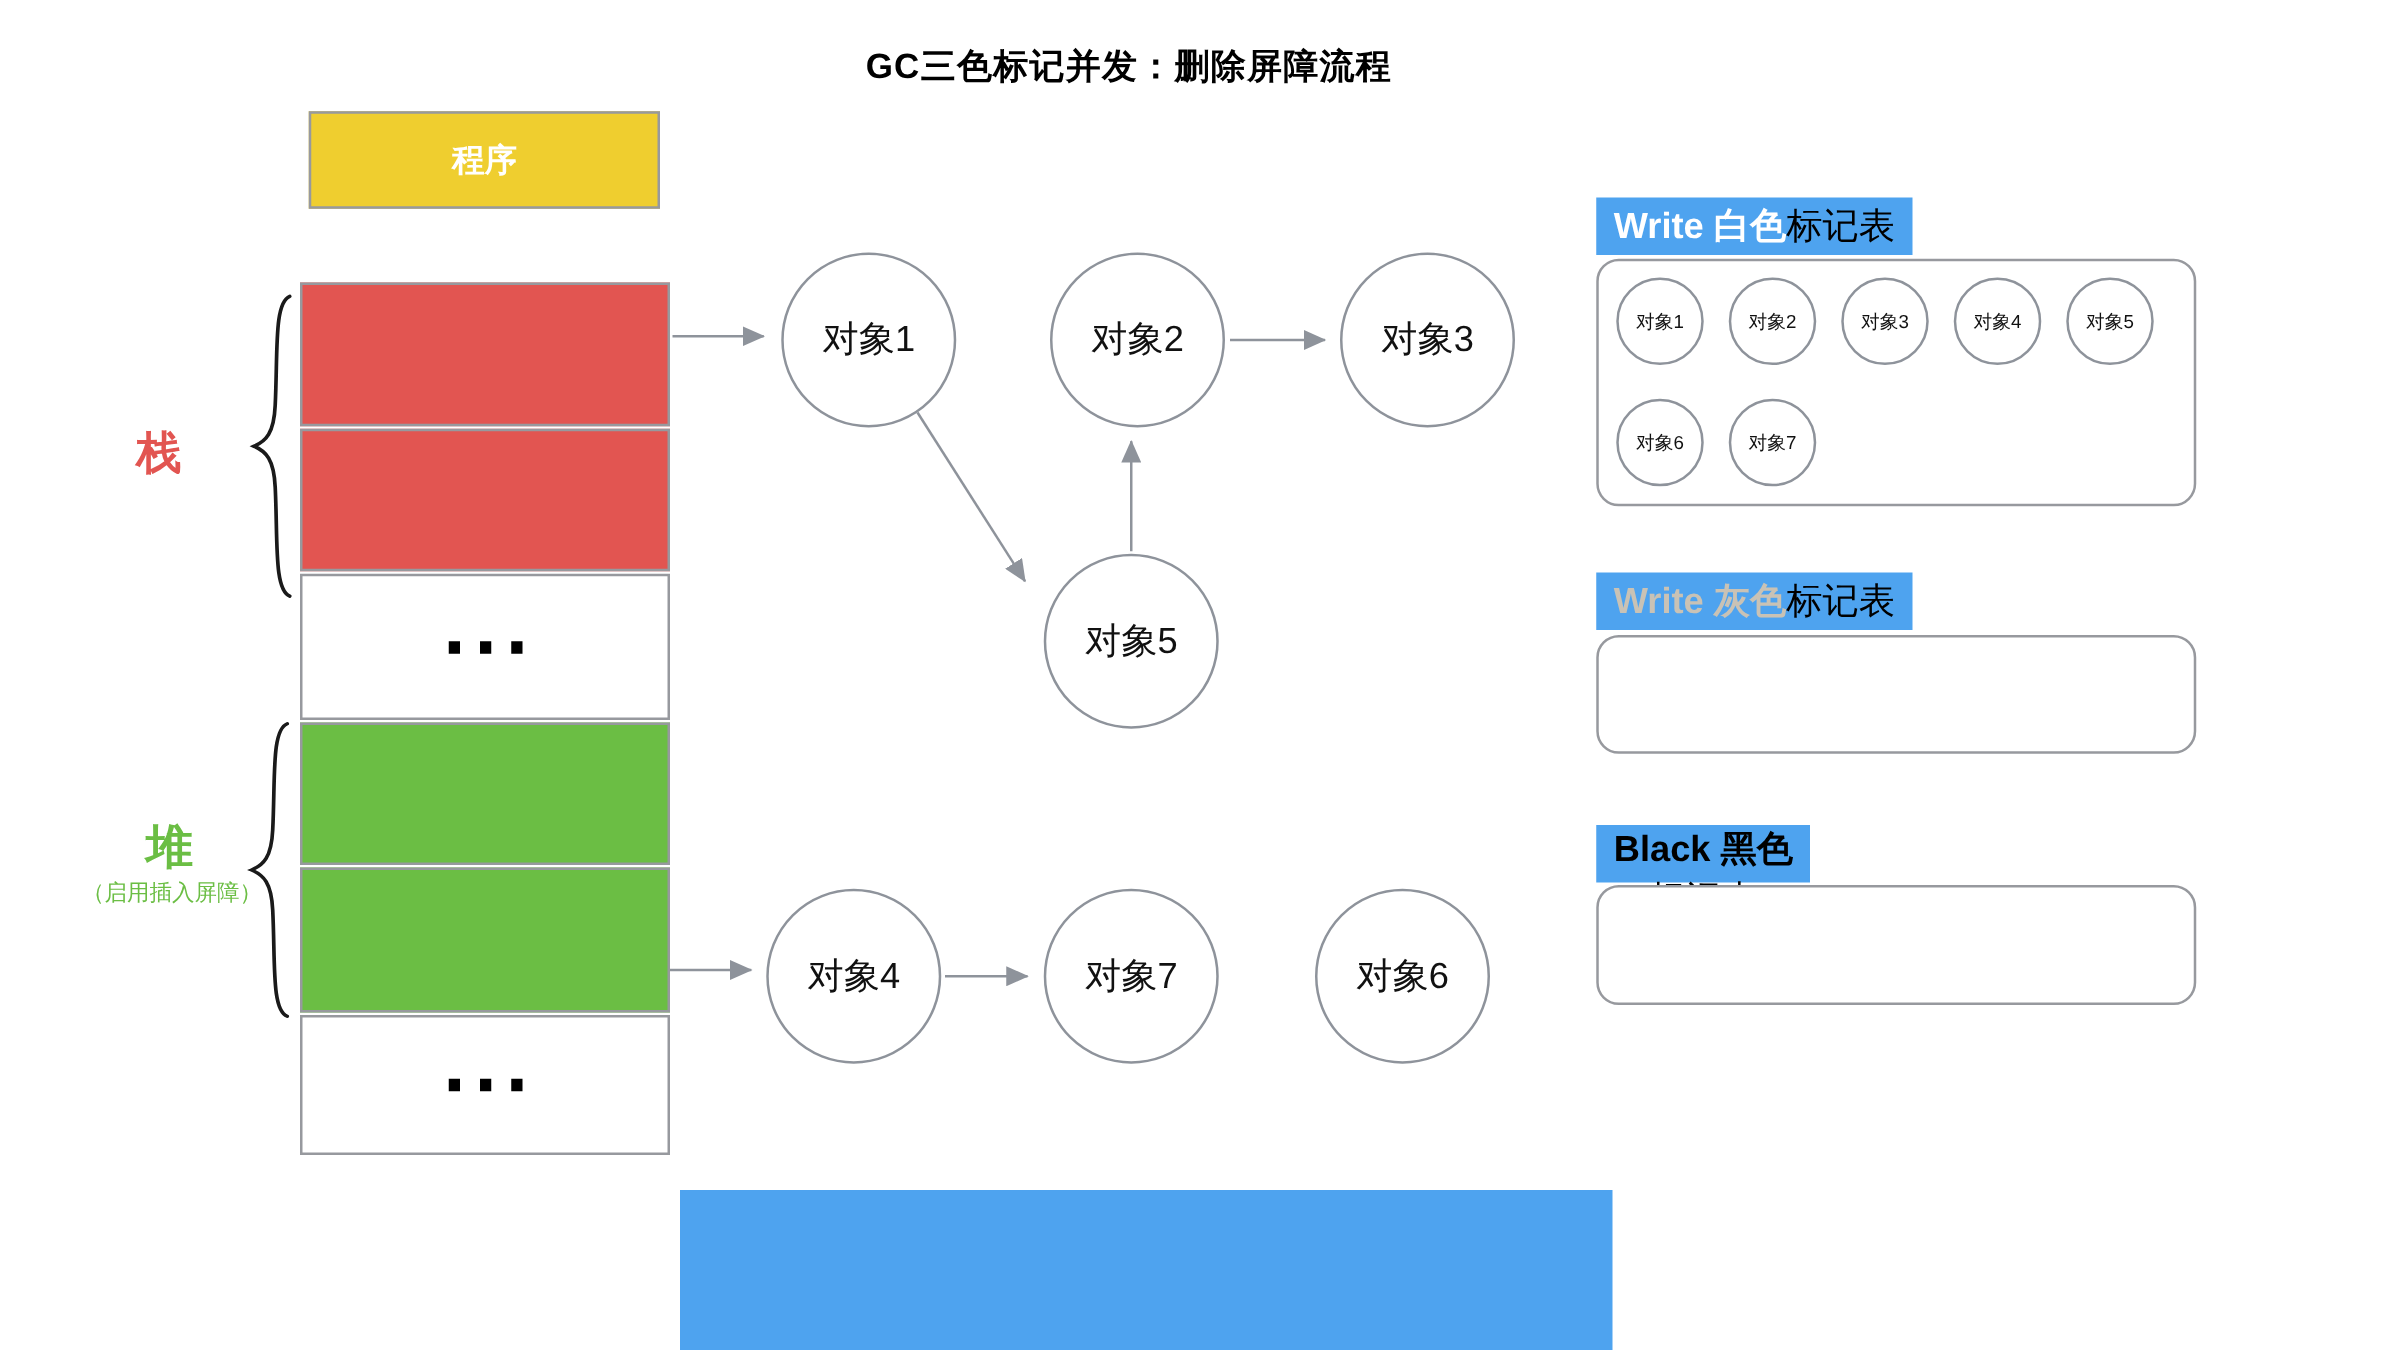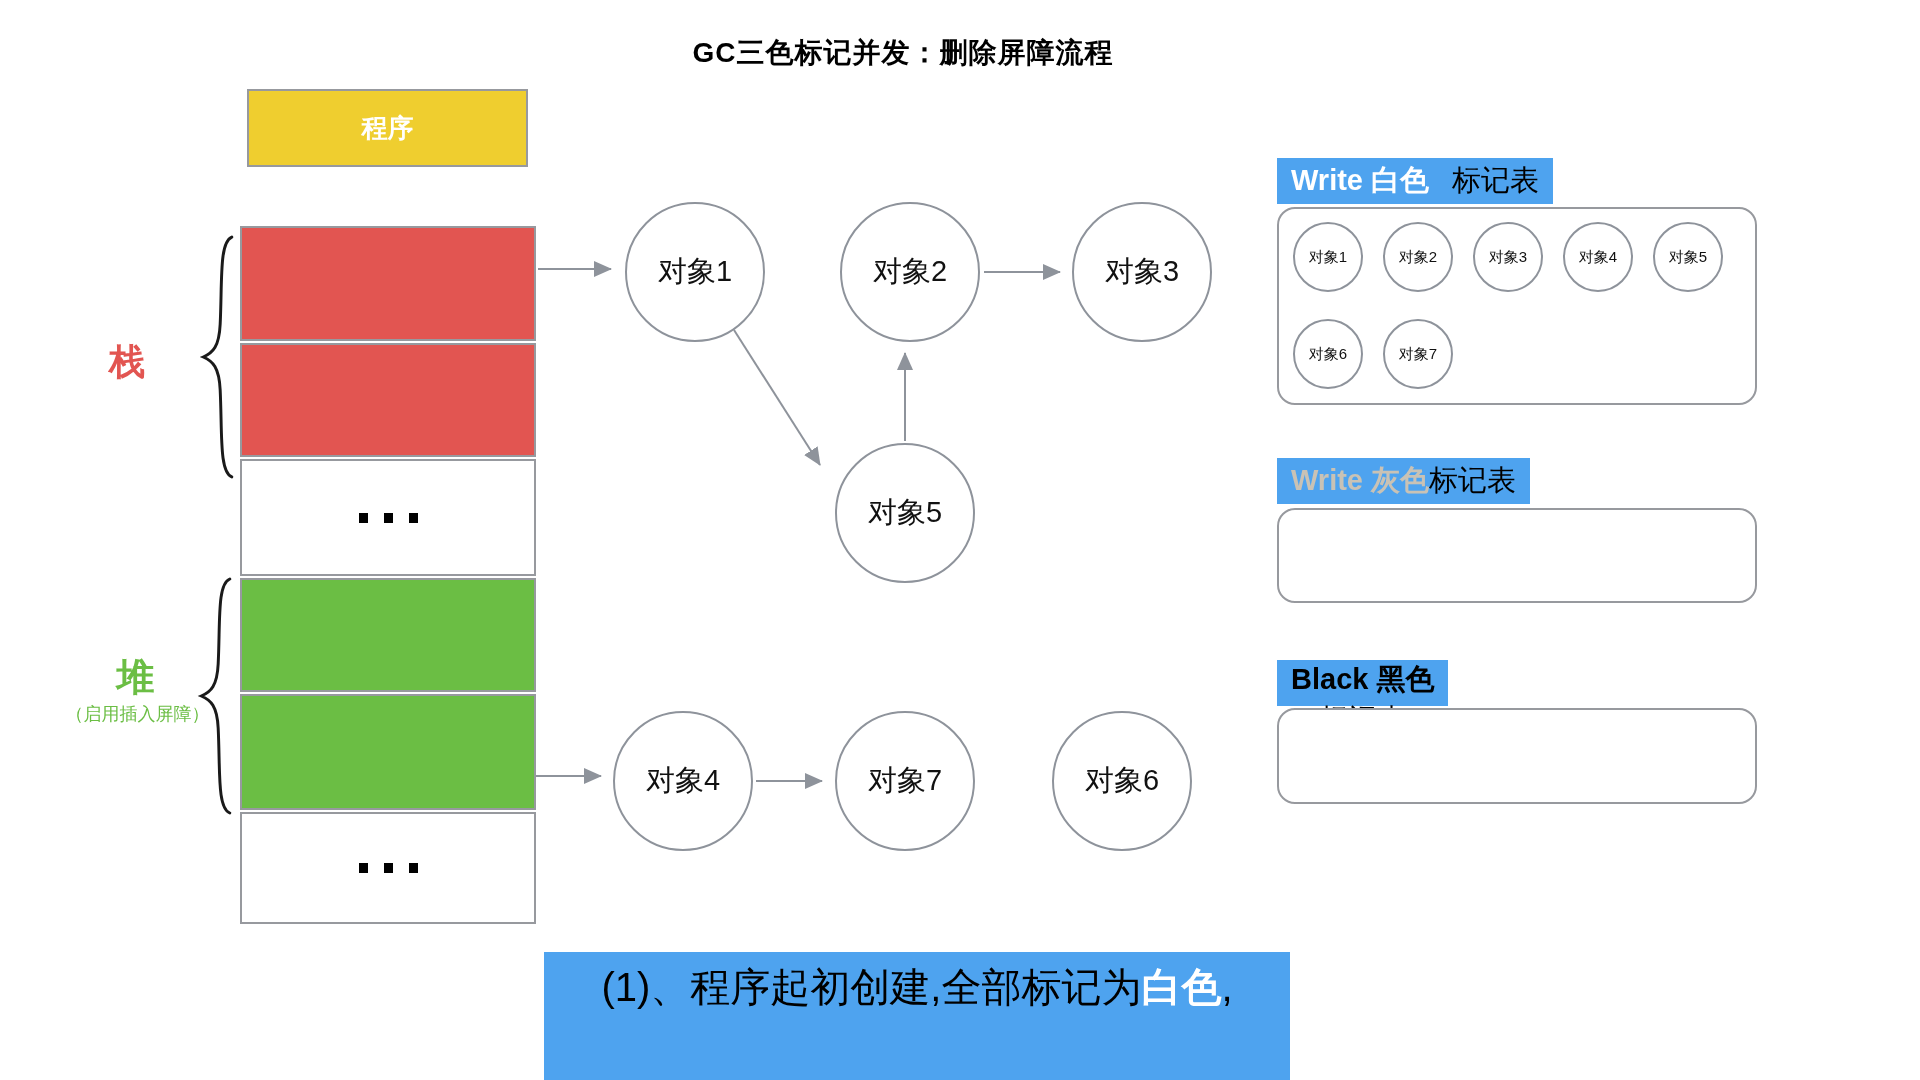--- a/index.html
+++ b/index.html
@@ -118,21 +118,21 @@
       </marker>
     </defs>
     <line x1="538" y1="269" x2="611" y2="269" stroke="#8E939B" stroke-width="2" marker-end="url(#ah)"></line>
     <line x1="734" y1="330" x2="820" y2="465" stroke="#8E939B" stroke-width="2" marker-end="url(#ah)"></line>
     <line x1="905" y1="441" x2="905" y2="353" stroke="#8E939B" stroke-width="2" marker-end="url(#ah)"></line>
     <line x1="984" y1="272" x2="1060" y2="272" stroke="#8E939B" stroke-width="2" marker-end="url(#ah)"></line>
     <line x1="536" y1="776" x2="601" y2="776" stroke="#8E939B" stroke-width="2" marker-end="url(#ah)"></line>
     <line x1="756" y1="781" x2="822" y2="781" stroke="#8E939B" stroke-width="2" marker-end="url(#ah)"></line>
   </svg>
 
-  <div class="panel-header" style="top:158px;gap:23px;">
+  <div class="panel-header" style="top:158px;">
     <span class="ph-strong ph-white">Write 白色</span>
       <span class="ph-rest">标记表</span>
   </div>
   <div class="panel-body pb-white">
     <div class="mini" style="left:14px;top:13px;">对象1</div>
     <div class="mini" style="left:104px;top:13px;">对象2</div>
     <div class="mini" style="left:194px;top:13px;">对象3</div>
     <div class="mini" style="left:284px;top:13px;">对象4</div>
     <div class="mini" style="left:374px;top:13px;">对象5</div>
     <div class="mini" style="left:14px;top:110px;">对象6</div>
@@ -145,16 +145,15 @@
   </div>
   <div class="panel-body pb-grey"></div>
 
   <div class="panel-header" style="top:660px;flex-direction:column;">
     <span class="ph-strong ph-black">Black 黑色</span>
       <span class="ph-rest">标记表</span>
   </div>
   <div class="panel-body pb-black"></div>
 
   <div class="caption">
-    <div><span>(1)、程序起初创建,全部标记为</span><span class="wh">白色</span><span>,</span></div>
   </div>
 
 </div>
 
 </body></html>

